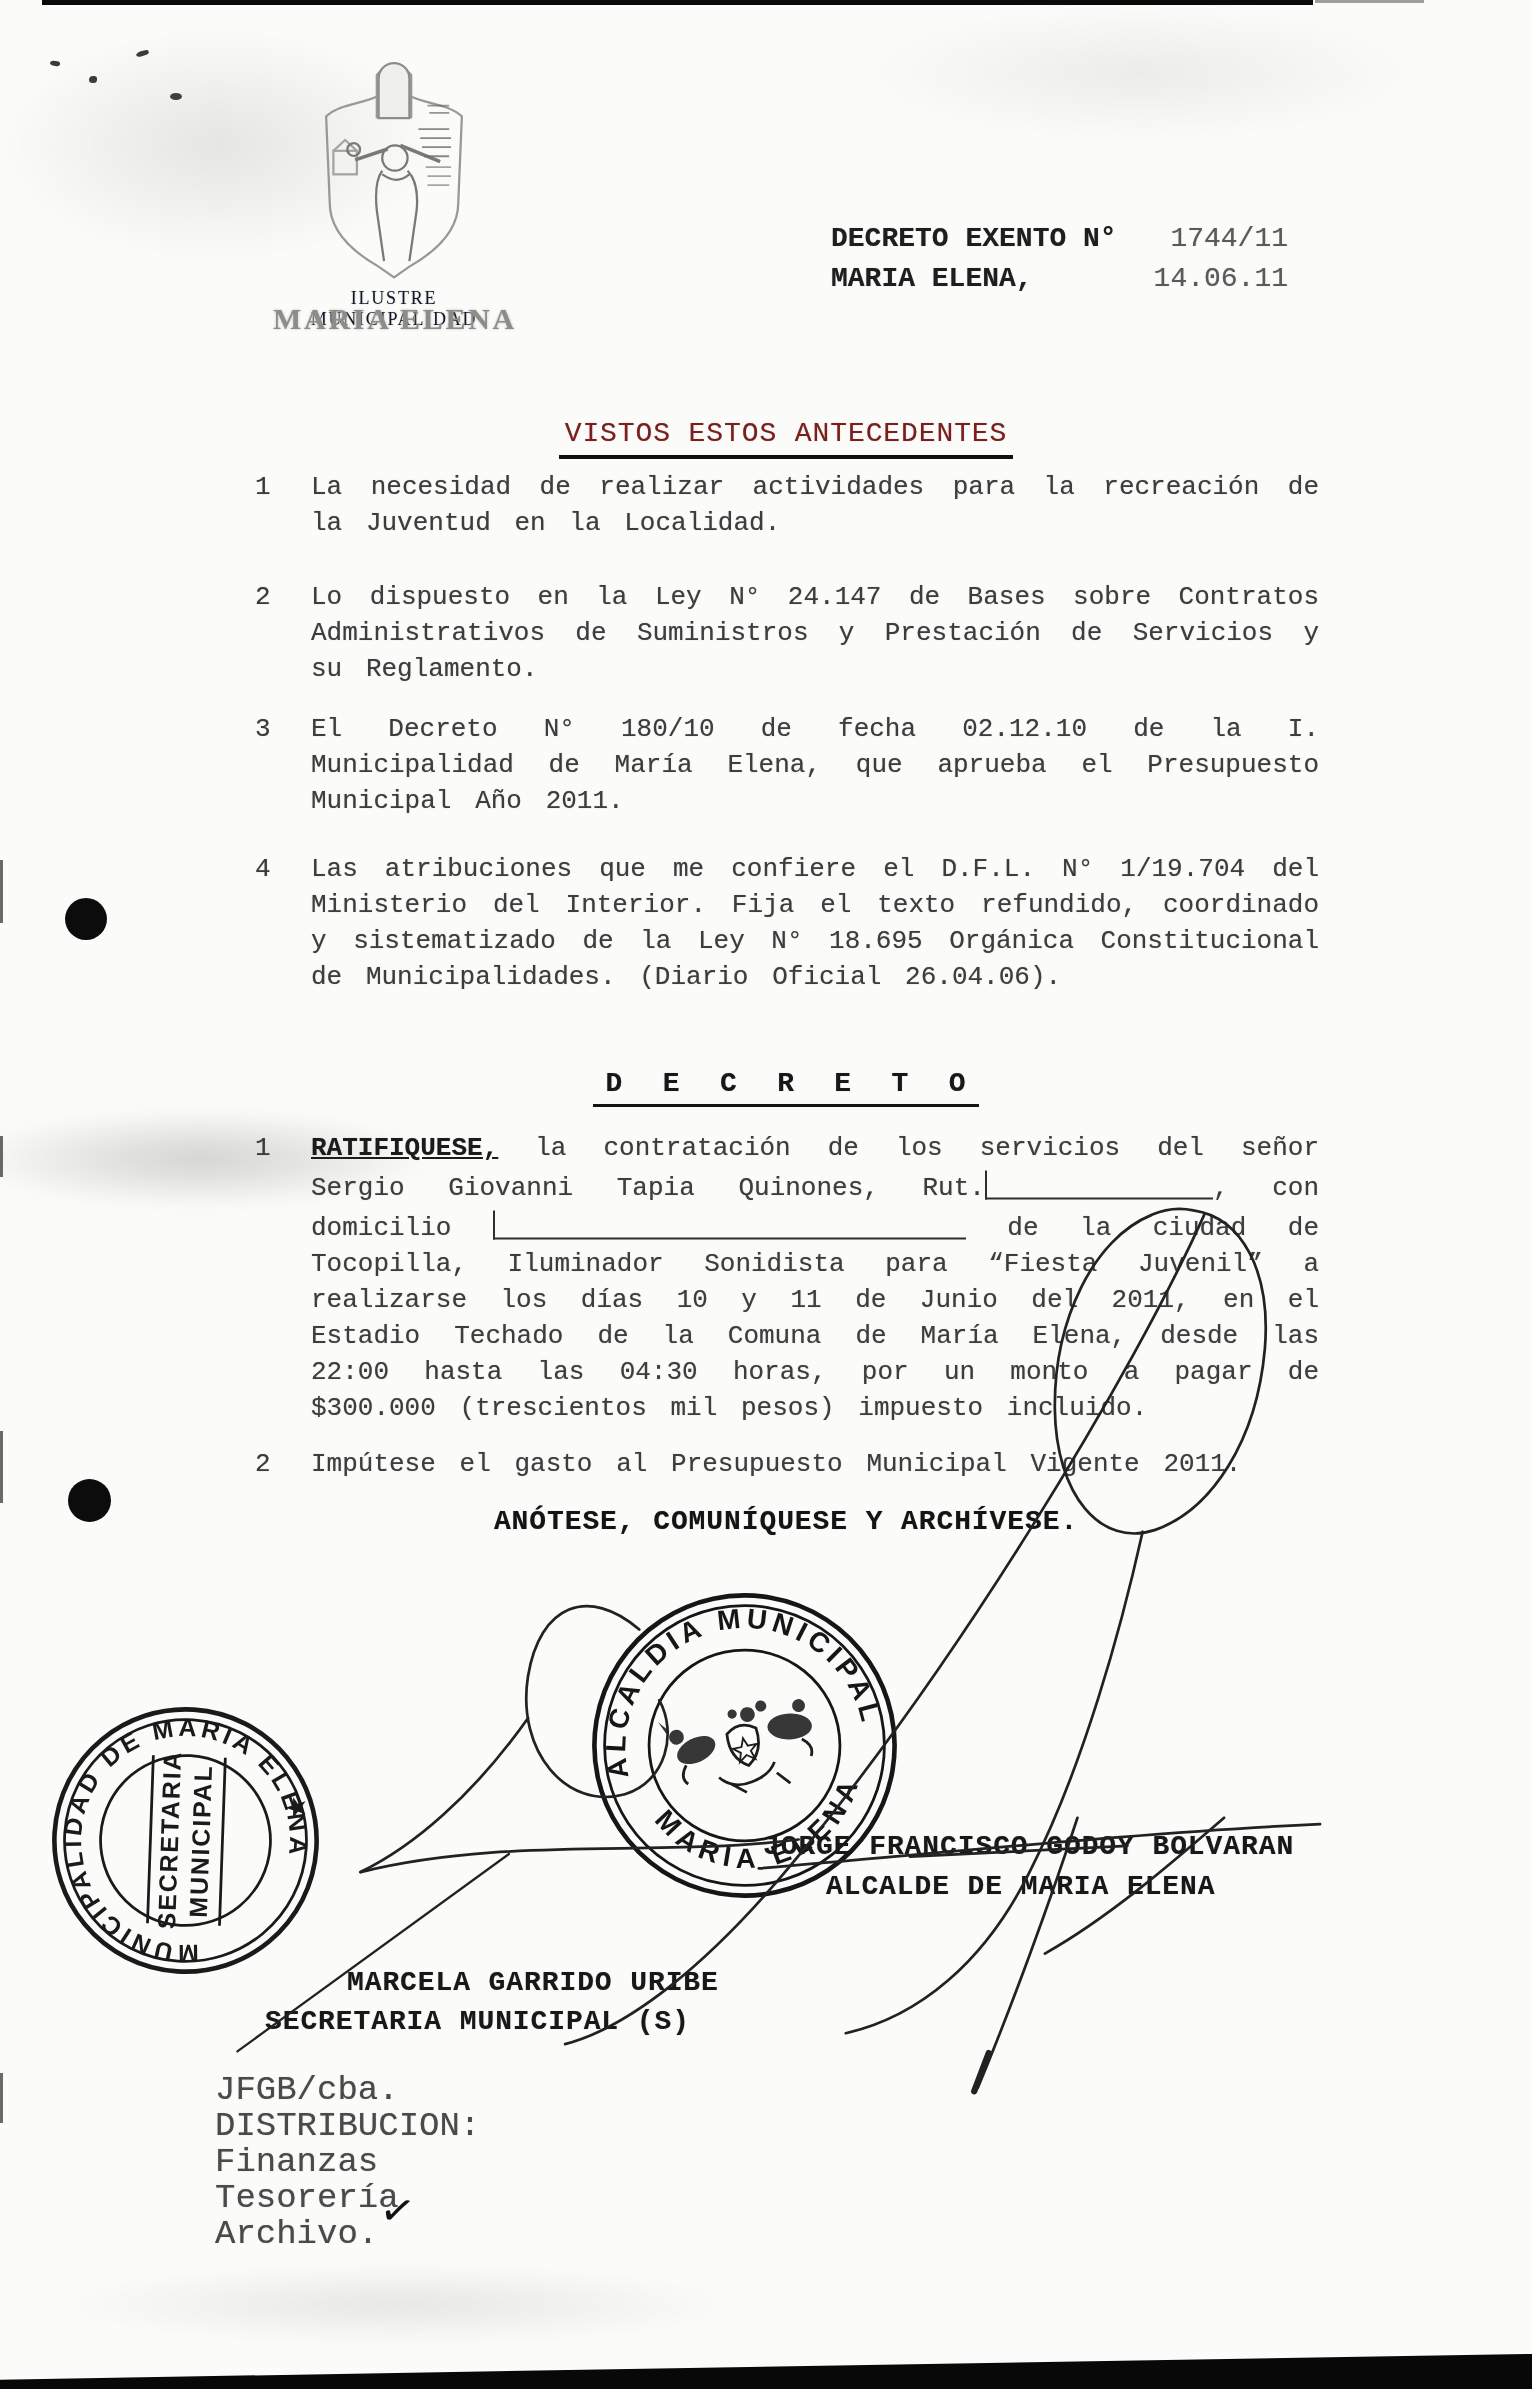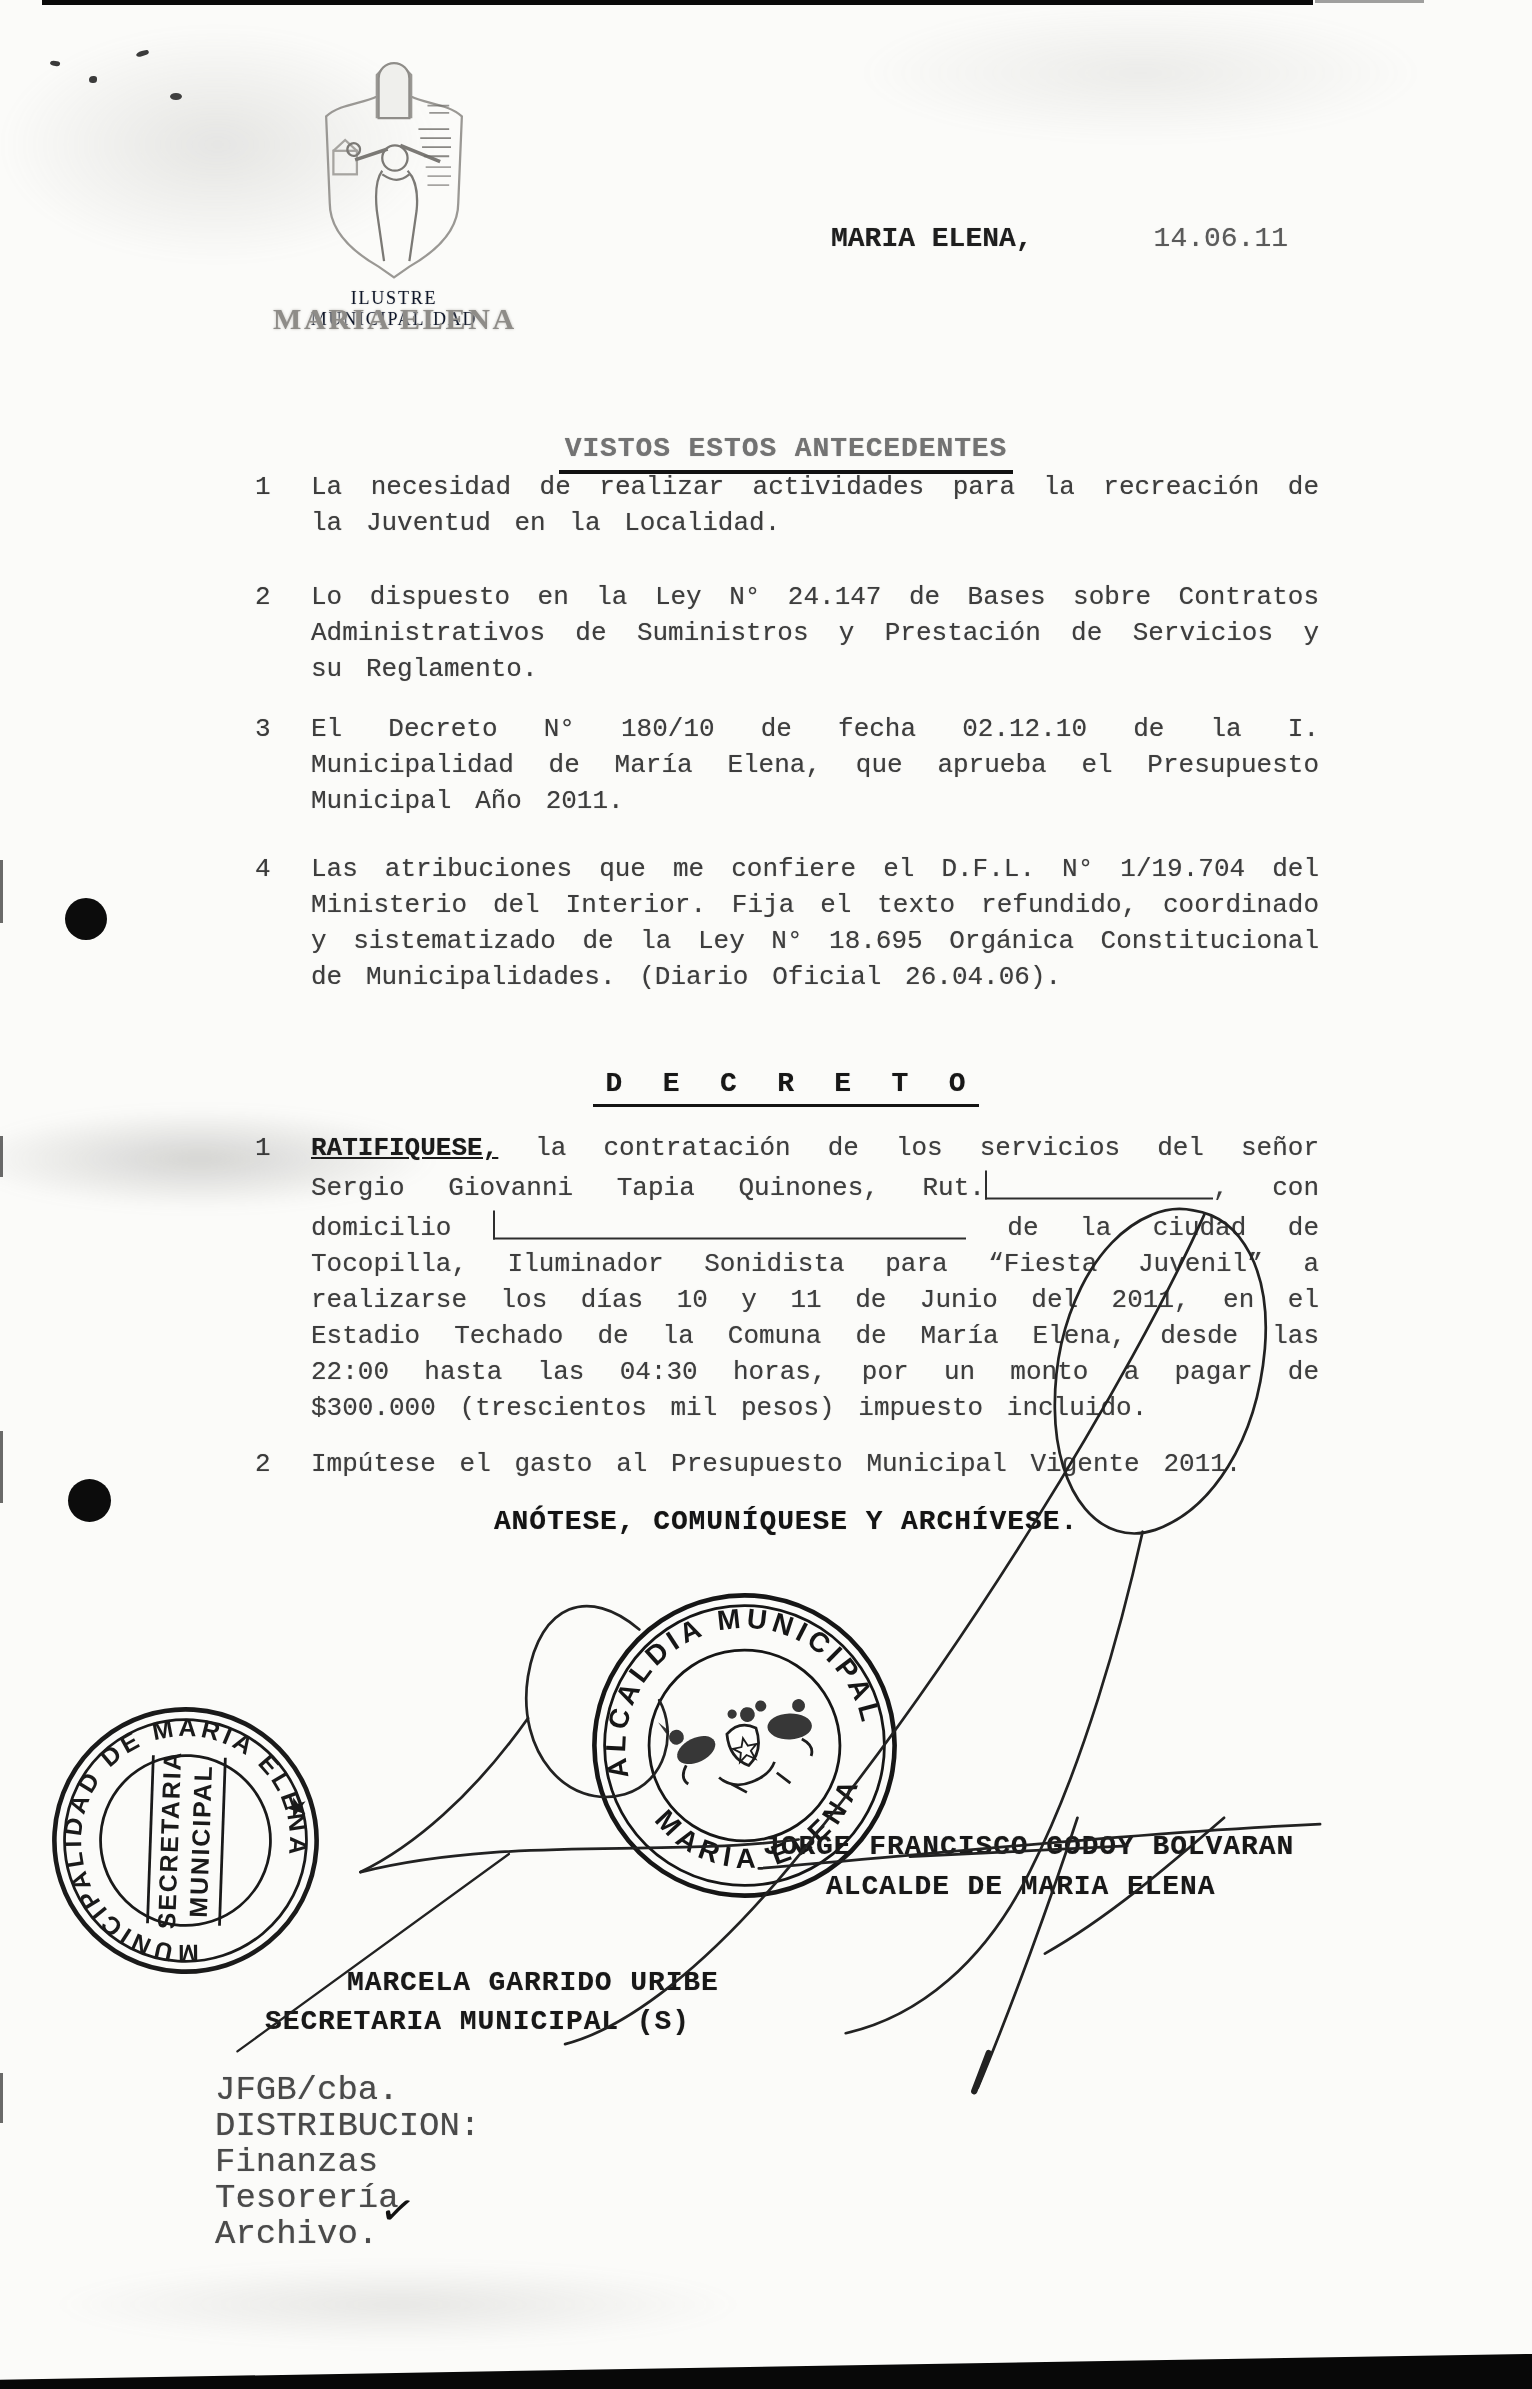--- a/index.html
+++ b/index.html
@@ -32,22 +32,22 @@
     text-shadow:0 0 2.7px #bdbbb7;}
 
   
   .hdr{left:831px;top:219px;width:457px;font-size:28px;line-height:40px;}
   .hdr-row{display:flex;justify-content:space-between;}
   .hdr-label{font-weight:bold;color:#1e1e1e;}
   .hdr-val{color:#5a5a5a;}
 
   
   .vistos-title{left:255px;top:418px;width:1062px;text-align:center;}
-  .vistos-title span{display:inline-block;font-size:28px;font-weight:bold;color:#737373;
-    letter-spacing:0.9px;border-bottom:4.5px solid #111;padding:0 5.4px 6.3px 5.4px;margin-top:15px;}
+  .vistos-title span{display:inline-block;font-size:28px;font-weight:normal;color:#7f1d1d;
+    letter-spacing:0.9px;border-bottom:4.5px solid #111;padding:0 5.4px 6.3px 5.4px;}
   .decreto-title{left:255px;top:1068px;width:1062px;text-align:center;}
   .decreto-title span{display:inline-block;font-size:28px;font-weight:bold;color:#171717;
     letter-spacing:11.8px;border-bottom:3.6px solid #141414;padding:0 1.8px 5.4px 12.7px;}
 
   
   .item{display:flex;left:255px;width:1064px;font-size:26px;line-height:36px;}
   .item .num{width:56px;flex:none;color:#3a3a3a;}
   .item .txt{flex:1;text-align:justify;word-spacing:8.1px;}
   .lead{font-weight:bold;color:#1b1b1b;text-decoration:underline;}
   .blank{display:inline-block;border-bottom:2.7px solid #2e2e2e;border-left:2.7px solid #2e2e2e;
@@ -112,20 +112,24 @@
     <g stroke="#6e6c68" stroke-width="2">
       <path d="M 132,86 h 34 M 134,96 h 34 M 136,106 h 32 M 138,116 h 28" opacity=".8"></path>
       <path d="M 140,128 h 28 M 142,138 h 26 M 142,148 h 24" opacity=".6"></path>
       <path d="M 142,60 h 24 M 144,68 h 22" opacity=".7"></path>
     </g>
   </svg>
   <div class="abs logo-small">ILUSTRE MUNICIPALIDAD</div>
   <div class="abs logo-big">MARIA ELENA</div>
 
   <div class="abs hdr tw">
+    <div class="hdr-row">
+      <span class="hdr-label">DECRETO EXENTO N°</span>
+      <span class="hdr-val">1744/11</span>
+    </div>
     <div class="hdr-row">
       <span class="hdr-label">MARIA ELENA,</span>
       <span class="hdr-val">14.06.11</span>
     </div>
   </div>
 
   <div class="abs vistos-title tw">
     <span>VISTOS ESTOS ANTECEDENTES</span>
   </div>
 

